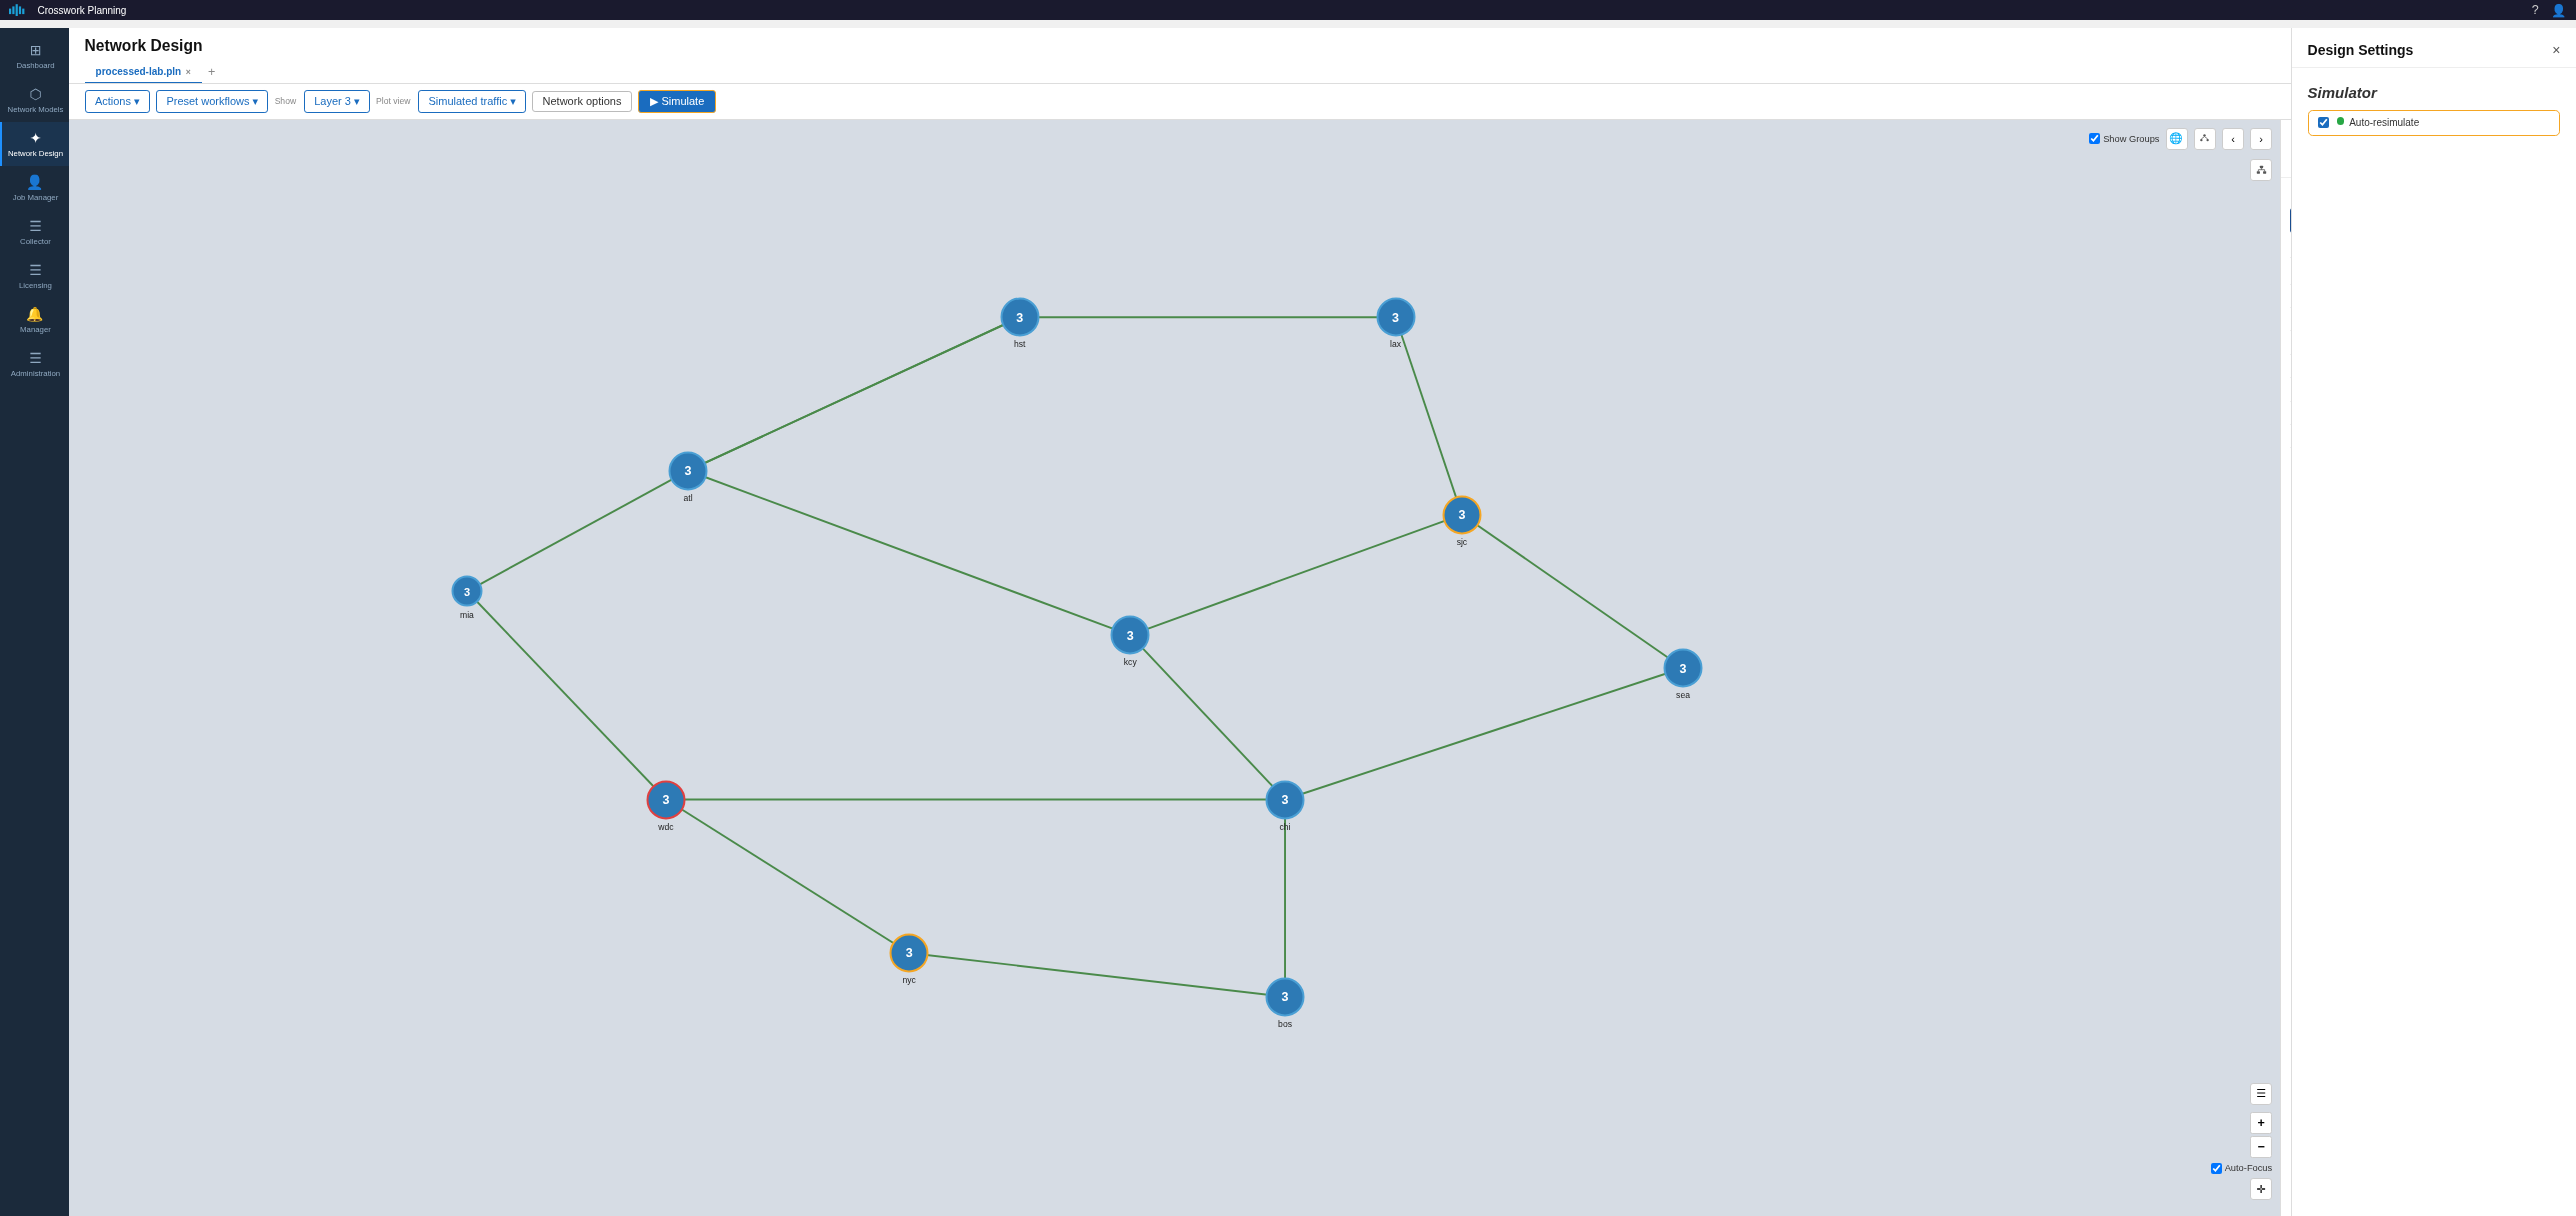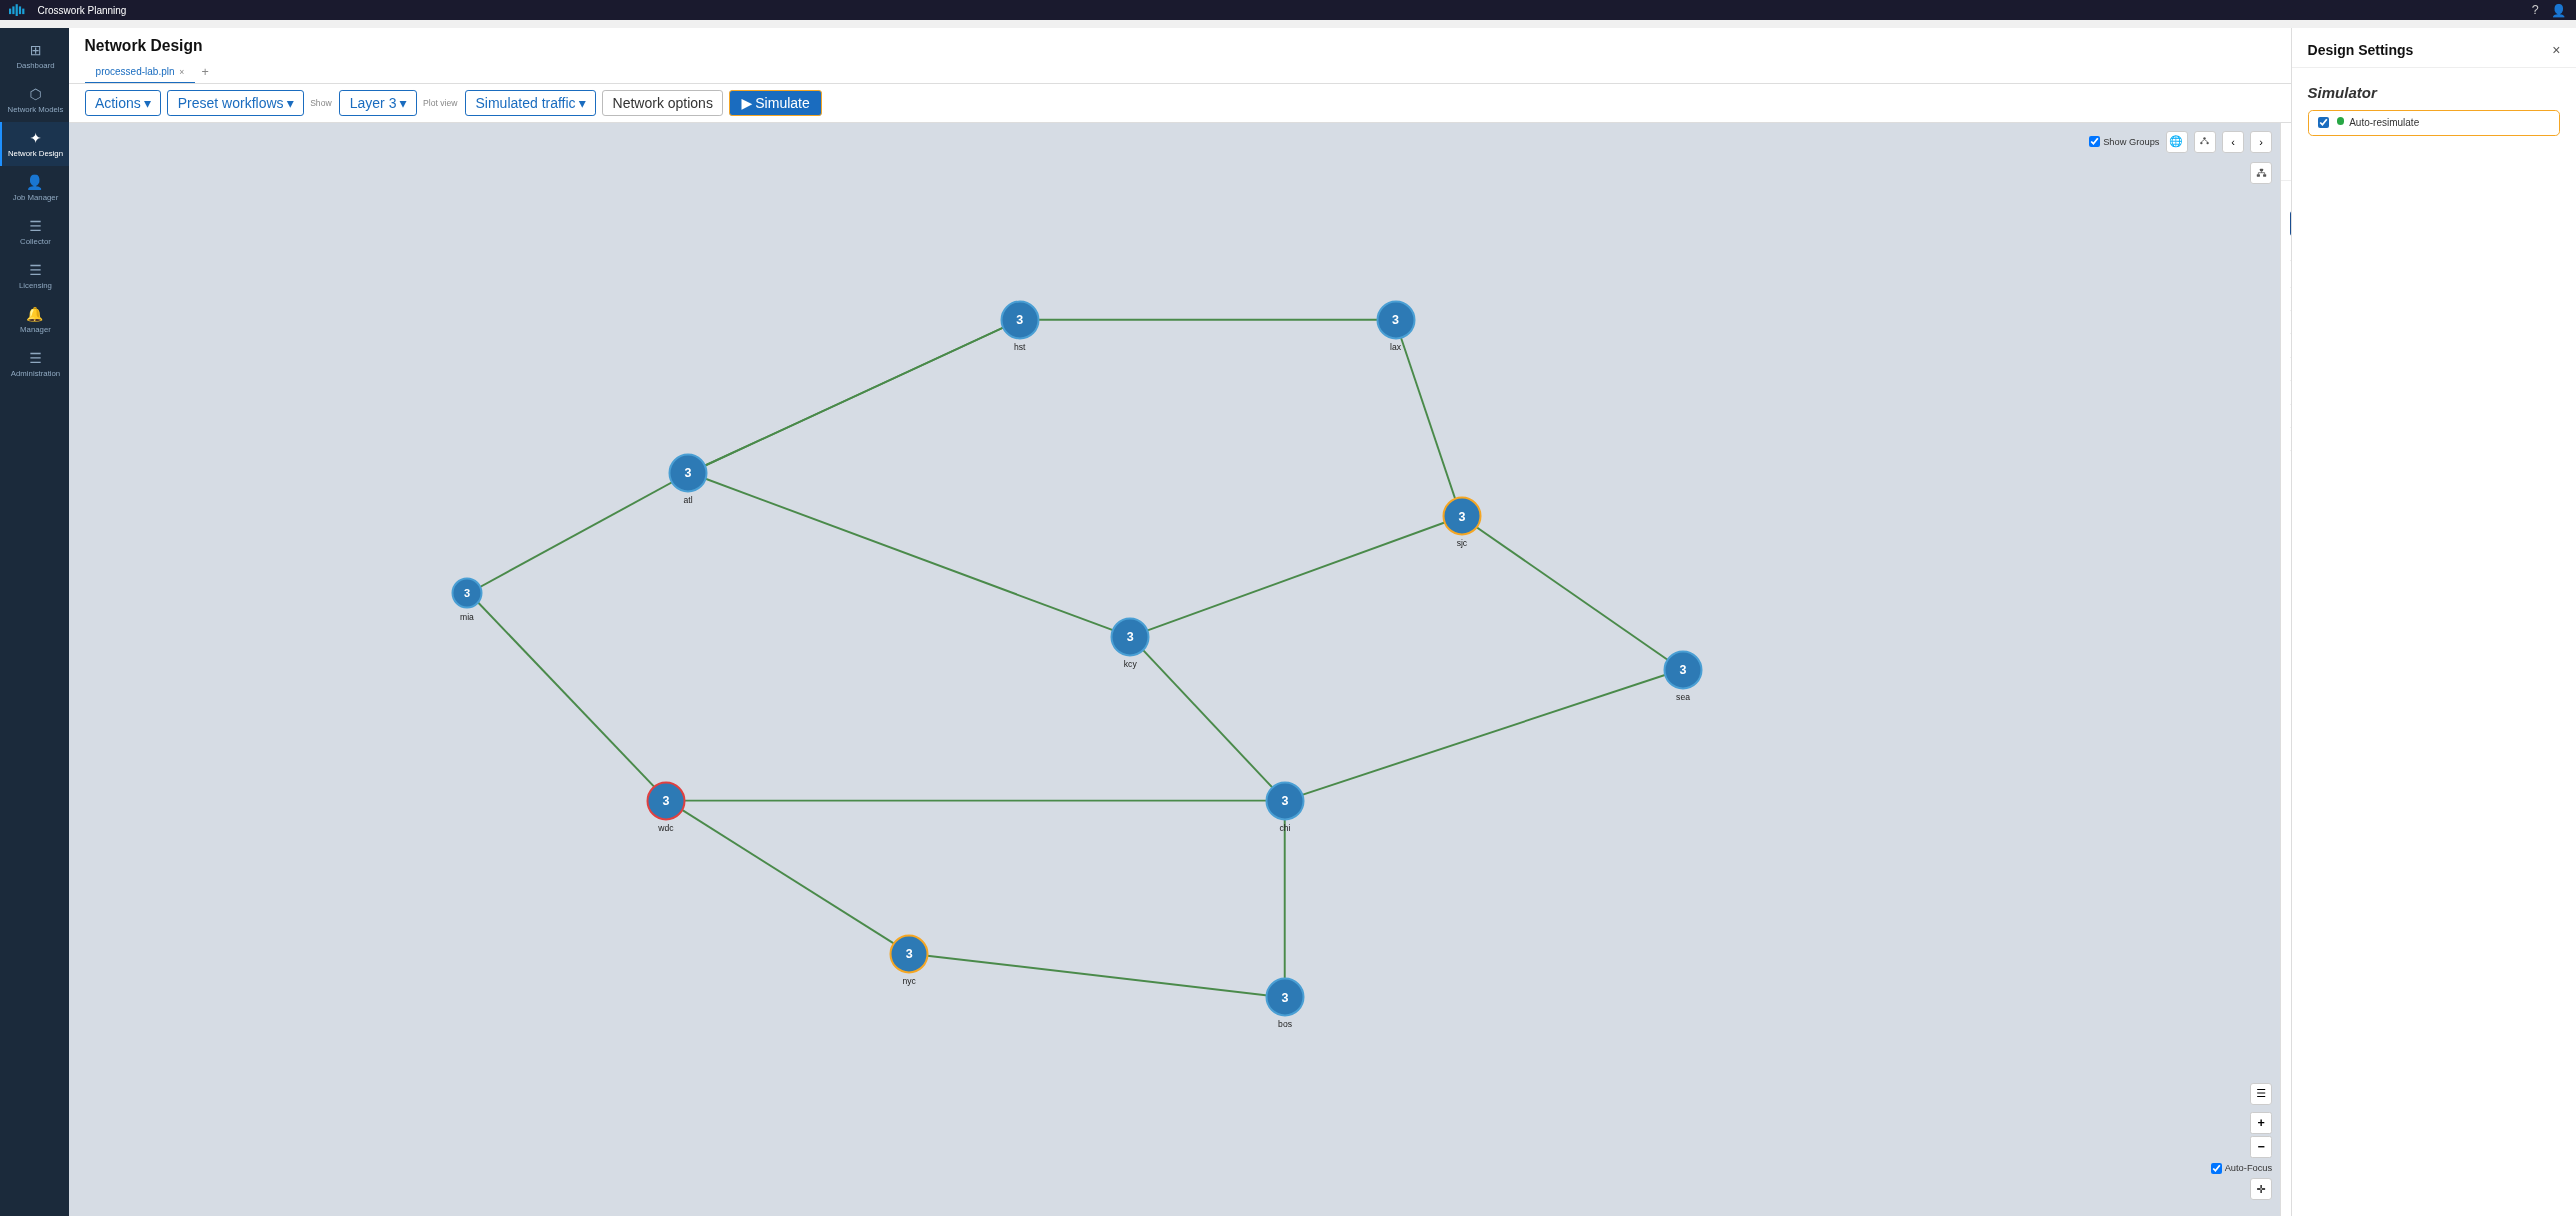--- a/index.html
+++ b/index.html
@@ -41,31 +41,31 @@
     
     .page-header {
       background: #fff; padding: 9.3px 15.6px 0 15.6px; border-bottom: 0.8px solid #ddd;
     }
     .page-title { font-size: 15.6px; font-weight: 600; color: #111; margin-bottom: 6.2px; }
     .tab-bar { display: flex; align-items: center; gap: 0; }
     .tab-item {
       padding: 4.7px 11px; font-size: 10px; cursor: pointer; color: #555;
       border-bottom: 1.6px solid transparent; display: flex; align-items: center; gap: 4.7px;
     }
-    .tab-item.active { color: #1a6cbf; border-bottom: 1.6px solid #1a6cbf; font-weight: 400; }
+    .tab-item.active { color: #1a6cbf; border-bottom: 1.6px solid #1a6cbf; font-weight: 700; }
     .tab-close { font-size: 8.6px; color: #888; cursor: pointer; }
     .tab-add { font-size: 12.5px; color: #888; cursor: pointer; padding: 3.1px 6.2px; }
 
     
     .toolbar {
       background: #fff; padding: 6.2px 15.6px; display: flex; align-items: center; gap: 6.2px;
       border-bottom: 0.8px solid #ddd;
     }
     .btn {
-      padding: 3.9px 9.3px; border-radius: 3.1px; font-size: 14px; cursor: pointer;
+      padding: 3.9px 9.3px; border-radius: 3.1px; font-size: 11px; cursor: pointer;
       display: flex; align-items: center; gap: 3.1px; font-weight: 500;
     }
     .btn-outline {
       border: 1.2px solid #1a6cbf; color: #1a6cbf; background: #fff;
     }
     .btn-ghost {
       border: 1.2px solid #bbb; color: #333; background: #fff;
     }
     .btn-simulate {
       border: 1.6px solid #f5a623; color: #fff; background: #1a6cbf; padding: 3.9px 11px;

